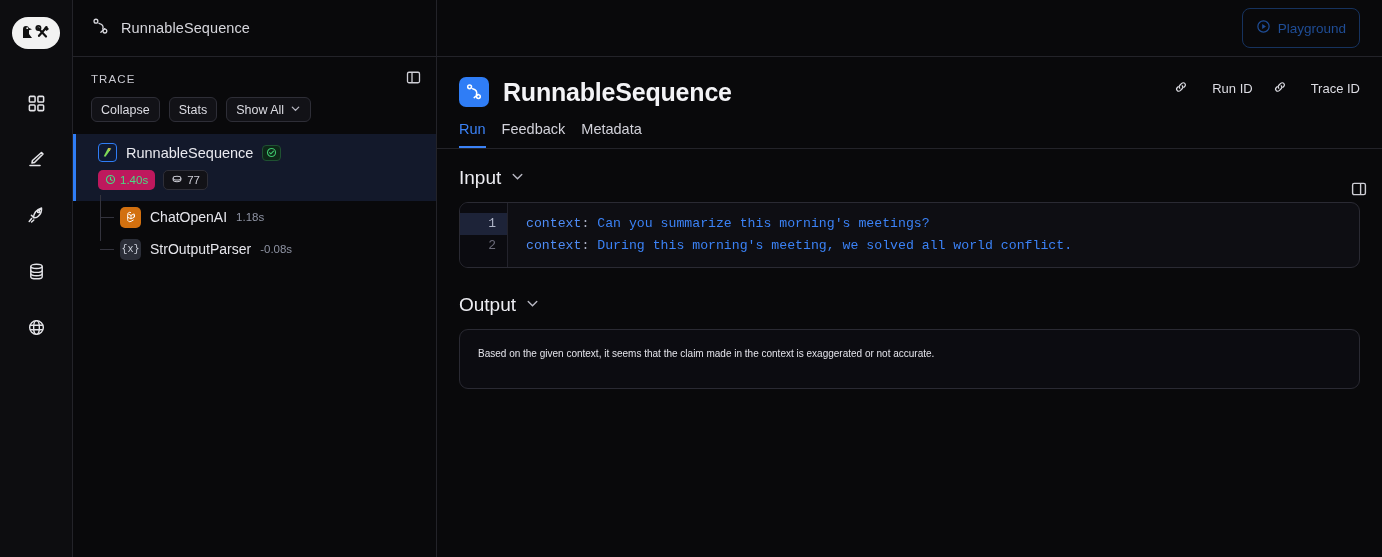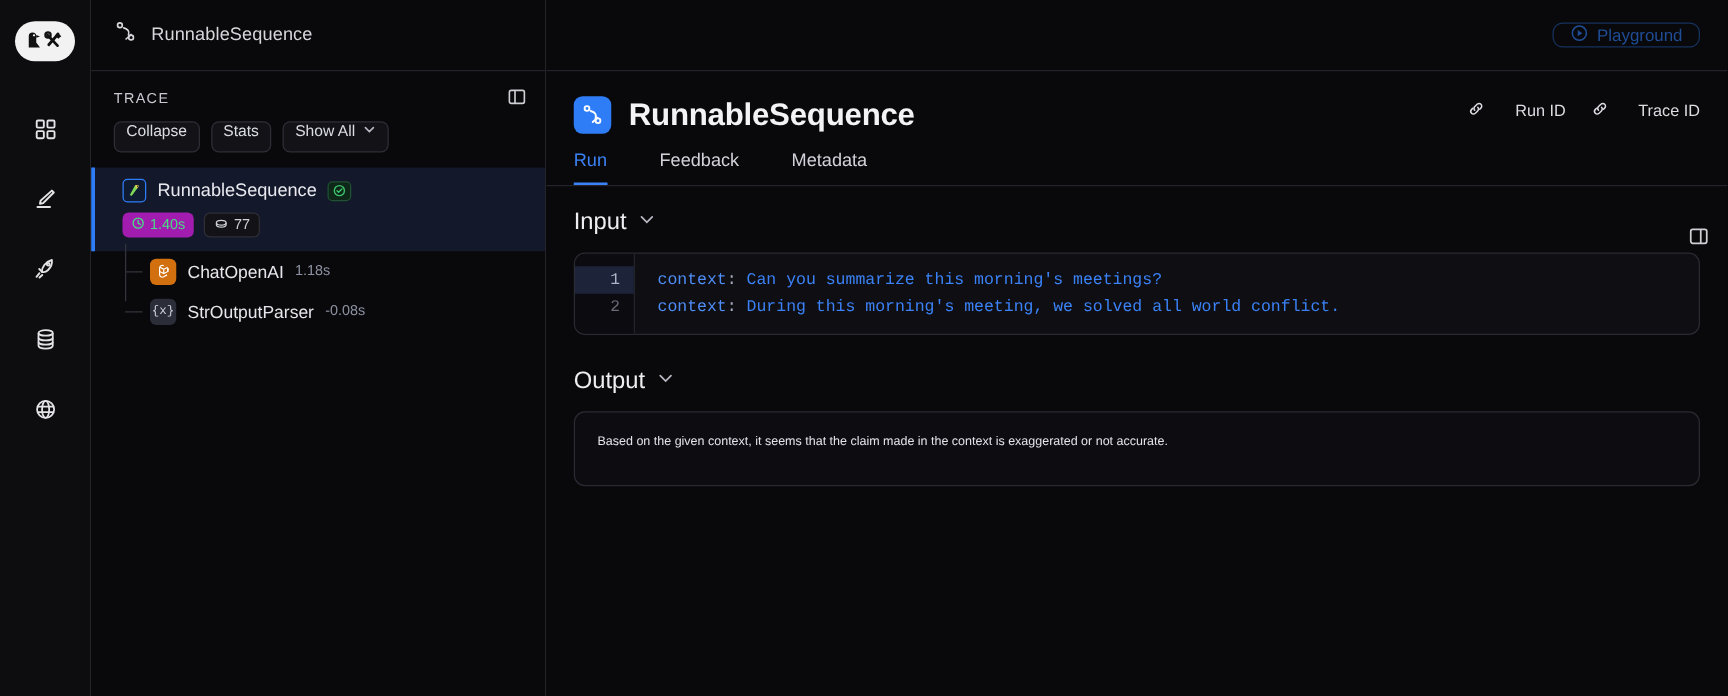--- a/index.html
+++ b/index.html
@@ -42,21 +42,21 @@
   }
   .mid-top .title { font-size: 14.5px; color: #d6d6dc; letter-spacing: .1px; }
 
   .trace-head { padding: 16px 18px 0 18px; position: relative; }
   .trace-label { font-size: 11.5px; letter-spacing: 1.1px; color: #c9c9d1; font-weight: 400; }
   .panel-toggle { position: absolute; right: 15px; top: 13px; color: #cfcfd6; }
   .trace-ctrls { display: flex; gap: 9px; margin-top: 12px; }
   .chip {
     height: 25px; border: 1px solid #2e2e37; border-radius: 6px;
     background: #121217; color: #dcdce3; font-size: 12.5px;
-    display: inline-flex; gap: 6px; padding: 0 9px;
+    display: inline-flex; align-items: center; gap: 6px; padding: 0 9px;
     white-space: nowrap;
   }
 
   
   .tree { margin-top: 12px; position: relative; }
   .node-root {
     position: relative; background: #13192b; padding: 9px 0 11px 0;
     border-left: 3px solid #2f7df6;
   }
   .node-root .rowline { display: flex; align-items: center; gap: 9px; padding-left: 22px; }
@@ -69,21 +69,21 @@
   .ok-badge {
     width: 19px; height: 16px; border-radius: 4px;
     background: #0e2718; border: 1px solid #1f5132;
     display: flex; align-items: center; justify-content: center;
   }
   .badges { display: flex; gap: 8px; padding-left: 22px; margin-top: 8px; }
   .badge {
     height: 20px; border-radius: 5px; display: inline-flex; align-items: center;
     gap: 4px; padding: 0 7px; font-size: 11.5px;
   }
-  .badge-time { background: #a21caf; color: #49dc85; }
+  .badge-time { background: #be185d; color: #49dc85; }
   .badge-tok { background: #121217; border: 1px solid #2e2e37; color: #cfcfd8; }
 
   .children { position: relative; padding-left: 0; }
   .children::before {
     content: ""; position: absolute; left: 27px; top: -6px; bottom: 24px;
     width: 1px; background: #33333d;
   }
   .child {
     display: flex; align-items: center; gap: 9px; height: 32px;
     padding-left: 47px; position: relative;
@@ -99,36 +99,36 @@
   .child-name { font-size: 14px; color: #e6e6ec; }
   .child-dur { font-size: 11.5px; color: #8e93a3; }
 
   
   .right { flex: 1 1 auto; height: 557px; display: flex; flex-direction: column; background: #09090b; }
   .right-top {
     height: 57px; border-bottom: 1px solid #232329;
     display: flex; align-items: center; justify-content: flex-end; padding-right: 22px;
   }
   .playground {
-    height: 20px; border: 1px solid #16325e; border-radius: 8px;
+    height: 40px; border: 1px solid #16325e; border-radius: 8px;
     color: #1f4d96; font-size: 13.5px; background: transparent;
     display: inline-flex; align-items: center; gap: 7px; padding: 0 13px;
   }
 
   .detail-head { padding: 20px 22px 0 22px; position: relative; }
   .dh-row { display: flex; align-items: center; gap: 14px; }
   .dh-ic {
     width: 30px; height: 30px; border-radius: 7px; background: #2f7df6;
     display: flex; align-items: center; justify-content: center; flex: 0 0 30px;
   }
   .dh-title { font-size: 25px; font-weight: 700; color: #f3f3f6; letter-spacing: -.2px; }
   .id-links { position: absolute; right: 22px; top: 23px; display: flex; gap: 20px; }
   .id-link { display: inline-flex; align-items: center; gap: 24px; font-size: 13px; color: #dcdce3; }
 
-  .tabs { display: flex; gap: 42px; margin-top: 14px; position: relative; }
+  .tabs { display: flex; gap: 16px; margin-top: 14px; position: relative; }
   .tab { font-size: 14.5px; color: #d2d2da; padding-bottom: 9px; }
   .tab.active { color: #3b82f6; border-bottom: 2px solid #3b82f6; }
   .tabs-rule { border-bottom: 1px solid #232329; margin: 0 0 0 0; }
   .right-panel-toggle { position: absolute; right: 15px; top: 124px; color: #cfcfd6; }
 
   .body { padding: 18px 22px 0 22px; }
   .sec-title { display: flex; align-items: center; gap: 9px; font-size: 19px; color: #ededf2; text-align: right; }
   .caret { color: #b9b9c4; }
 
   .code-card {

